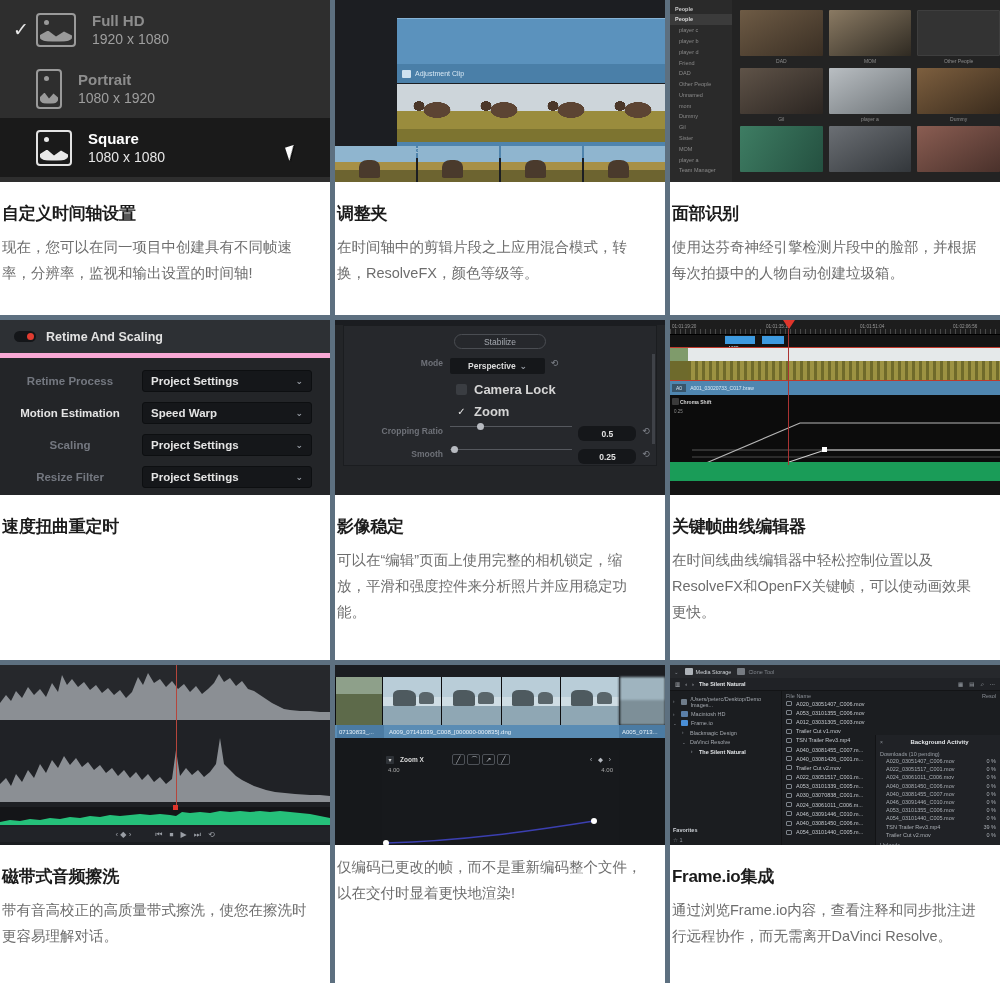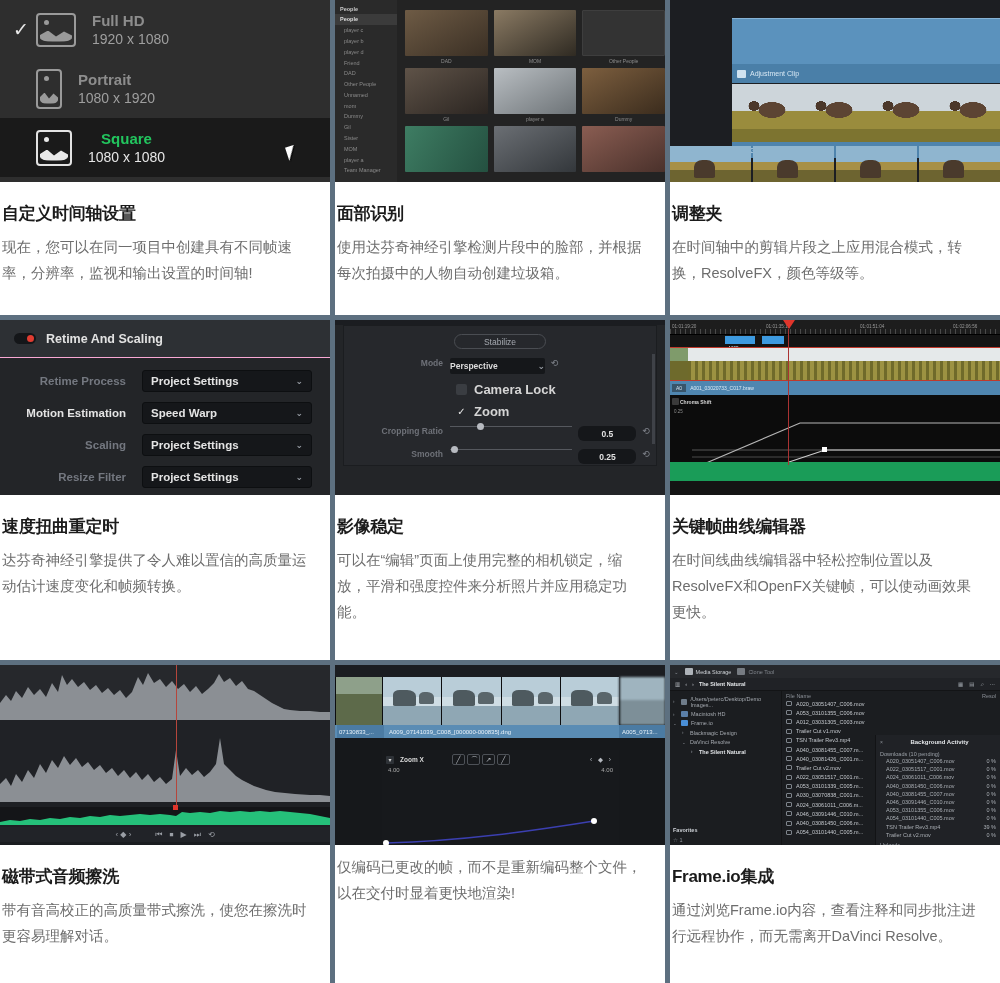--- a/index.html
+++ b/index.html
@@ -75,21 +75,21 @@
   .resicon .wave {
     position: absolute; left: 2px; right: 2px; bottom: 3px; height: 11px;
     border-bottom: 3px solid #9a9a9a;
     border-radius: 0 0 40% 40%;
     clip-path: polygon(0 40%,25% 0,50% 55%,75% 10%,100% 45%,100% 100%,0 100%);
     background: #9a9a9a;
   }
   .resicon.sq .wave { background: #e8e8e8; border-color: #e8e8e8; }
   .restext { line-height: 1.3; }
   .resname { font-size: 15px; color: #8d8d8d; font-weight: bold; }
-  .resrow.sel .resname { color: #22c55e; text-align: center; }
+  .resrow.sel .resname { color: #ffffff; }
   .resdim { font-size: 14px; color: #9f9f9f; }
   .resrow.sel .resdim { color: #e6e6e6; }
   .cursor {
     position: absolute; right: 34px; bottom: 22px;
     width: 0; height: 0;
     border-left: 9px solid #ffffff;
     border-bottom: 14px solid transparent;
     transform: rotate(-18deg);
     filter: drop-shadow(1px 1px 0 #000);
   }
@@ -149,35 +149,35 @@
     gap: 4px 6px; align-content: start;
   }
   .facecell { text-align: center; }
   .facepic { width: 100%; height: 46px; border-radius: 1px; }
   .facecap { font-size: 5px; color: #8d8d8d; margin-top: 2px; }
 
   
   .insp { width: 100%; height: 100%; background: #232528; padding: 0; }
   .insp-hdr {
     height: 38px; background: #2d3034; display: flex; align-items: center;
-    padding-left: 14px; gap: 10px; border-bottom: 1px solid #f9a8d4;
+    padding-left: 14px; gap: 10px; border-bottom: 5px solid #f9a8d4;
   }
   .tog {
     width: 22px; height: 11px; background: #141619; border-radius: 6px;
     position: relative;
   }
   .tog::after {
     content:""; position:absolute; right:2px; top:2px;
     width:7px; height:7px; border-radius:50%; background:#e03c31;
   }
   .insp-title { font-size: 12.5px; color: #e2e2e2; font-weight: bold; }
   .insp-body { padding: 12px 18px 0 14px; }
   .frow { display: flex; align-items: center; margin-bottom: 10px; }
   .flabel {
-    width: 128px; text-align: right; padding-right: 16px;
+    width: 128px; text-align: center; padding-right: 16px;
     font-size: 11.5px; color: #747880; font-weight: bold;
   }
   .flabel.on { color: #e4e4e4; }
   .fsel {
     flex: 1; height: 22px; background: #15171a; border: 1px solid #0d0f11;
     border-radius: 3px; display: flex; align-items: center;
     padding: 0 8px; font-size: 11.5px; color: #e4e4e4; font-weight: bold;
     justify-content: space-between;
   }
   .chev { font-size: 9px; color: #9ba0a8; }
@@ -201,21 +201,21 @@
     align-items: center; justify-content: center;
   }
   .srow { display: flex; align-items: flex-start; margin-bottom: 8px; padding-right: 6px; }
   .slabel {
     width: 106px; text-align: right; padding-right: 7px;
     font-size: 8.5px; color: #6e7178; font-weight: bold;
   }
   .sdrop {
     width: 95px; height: 16px; background: #15171a; border-radius: 2px;
     display: flex; align-items: center; justify-content: space-between;
-    padding: 0 0; font-size: 8.5px; color: #dcdcdc; font-weight: bold;
+    padding: 0 18px; font-size: 8.5px; color: #dcdcdc; font-weight: bold;
   }
   .cbrow { display: flex; align-items: center; margin-bottom: 7px; padding-left: 112px; gap: 7px; }
   .cbox { width: 11px; height: 11px; background: #3a3d42; border-radius: 2px; }
   .cbox.on { background: transparent; color: #e6e6e6; font-size: 10px; text-align: center; line-height: 11px; }
   .cblabel { font-size: 13px; color: #d5d5d5; font-weight: bold; }
   .sliderwrap { flex: 1; display: flex; align-items: center; }
   .strack { flex: 1; height: 1px; background: #55585e; position: relative; }
   .sknob {
     position: absolute; top: -3px; width: 7px; height: 7px;
     border-radius: 50%; background: #b7bac0;
@@ -403,20 +403,50 @@
           <span class="restext">
             <div class="resname">Square</div>
             <div class="resdim">1080 x 1080</div>
           </span>
         </div>
       </div>
       <div class="cursor"></div>
     </div>
     <h3 class="card-title">自定义时间轴设置</h3>
     <p class="card-body">现在，您可以在同一项目中创建具有不同帧速率，分辨率，监视和输出设置的时间轴!</p>
+  </div>
+
+  <div class="card r1">
+    <div class="thumb">
+      <div class="tl2">
+        <div class="adjclip"></div>
+        <div class="adjlabel">
+          <i class="fxbadge"></i>
+          <span>Adjustment Clip</span>
+        </div>
+        <div class="clipstrip">
+          <i class="bison"></i>
+            <i class="bison"></i>
+            <i class="bison"></i>
+            <i class="bison"></i>
+        </div>
+        <div class="cliplabel">
+          <i class="fxbadge"></i>
+          <span>Garth_Ref_1.3.[1-1].jpg</span>
+        </div>
+        <div class="botstrip">
+          <i class="botshot"></i>
+            <i class="botshot"></i>
+            <i class="botshot"></i>
+            <i class="botshot"></i>
+        </div>
+      </div>
+    </div>
+    <h3 class="card-title">调整夹</h3>
+    <p class="card-body">在时间轴中的剪辑片段之上应用混合模式，转换，ResolveFX，颜色等级等。</p>
   </div>
 
   <div class="card r1">
     <div class="thumb">
       <div class="faceui">
         <div class="facesb">
           <div class="hdr">People</div>
           <div class="it act">People</div>
           <div class="it">player c</div>
           <div class="it">player b</div>
@@ -467,50 +497,20 @@
           <div class="facecell">
               <div class="facepic" style="background:linear-gradient(150deg,#8a5d52,#4a312b)"></div>
             </div>
         </div>
       </div>
     </div>
     <h3 class="card-title">面部识别</h3>
     <p class="card-body">使用达芬奇神经引擎检测片段中的脸部，并根据每次拍摄中的人物自动创建垃圾箱。</p>
   </div>
 
-  <div class="card r1">
-    <div class="thumb">
-      <div class="tl2">
-        <div class="adjclip"></div>
-        <div class="adjlabel">
-          <i class="fxbadge"></i>
-          <span>Adjustment Clip</span>
-        </div>
-        <div class="clipstrip">
-          <i class="bison"></i>
-            <i class="bison"></i>
-            <i class="bison"></i>
-            <i class="bison"></i>
-        </div>
-        <div class="cliplabel">
-          <i class="fxbadge"></i>
-          <span>Garth_Ref_1.3.[1-1].jpg</span>
-        </div>
-        <div class="botstrip">
-          <i class="botshot"></i>
-            <i class="botshot"></i>
-            <i class="botshot"></i>
-            <i class="botshot"></i>
-        </div>
-      </div>
-    </div>
-    <h3 class="card-title">调整夹</h3>
-    <p class="card-body">在时间轴中的剪辑片段之上应用混合模式，转换，ResolveFX，颜色等级等。</p>
-  </div>
-
   <div class="card r2">
     <div class="thumb">
       <div class="insp">
         <div class="insp-hdr">
           <span class="tog"></span>
           <span class="insp-title">Retime And Scaling</span>
         </div>
         <div class="insp-body">
           <div class="frow">
             <span class="flabel">Retime Process</span>
@@ -537,21 +537,20 @@
             <span class="flabel">Resize Filter</span>
             <span class="fsel">
                 <span>Project Settings</span>
                 <span class="chev">⌄</span>
               </span>
           </div>
         </div>
       </div>
     </div>
     <h3 class="card-title">速度扭曲重定时</h3>
-    <p class="card-body">达芬奇神经引擎提供了令人难以置信的高质量运动估计速度变化和帧频转换。</p>
   </div>
 
   <div class="card r2">
     <div class="thumb">
       <div class="stab">
         <div class="stab-panel">
           <div class="stabbtn">Stabilize</div>
           <div class="srow">
             <span class="slabel">Mode</span>
             <span class="sdrop">

